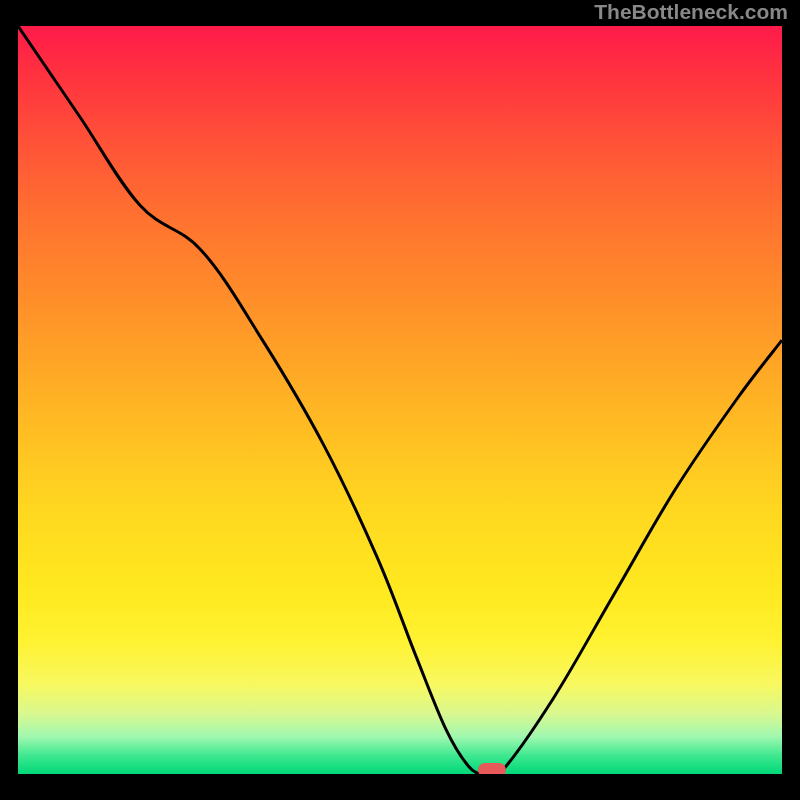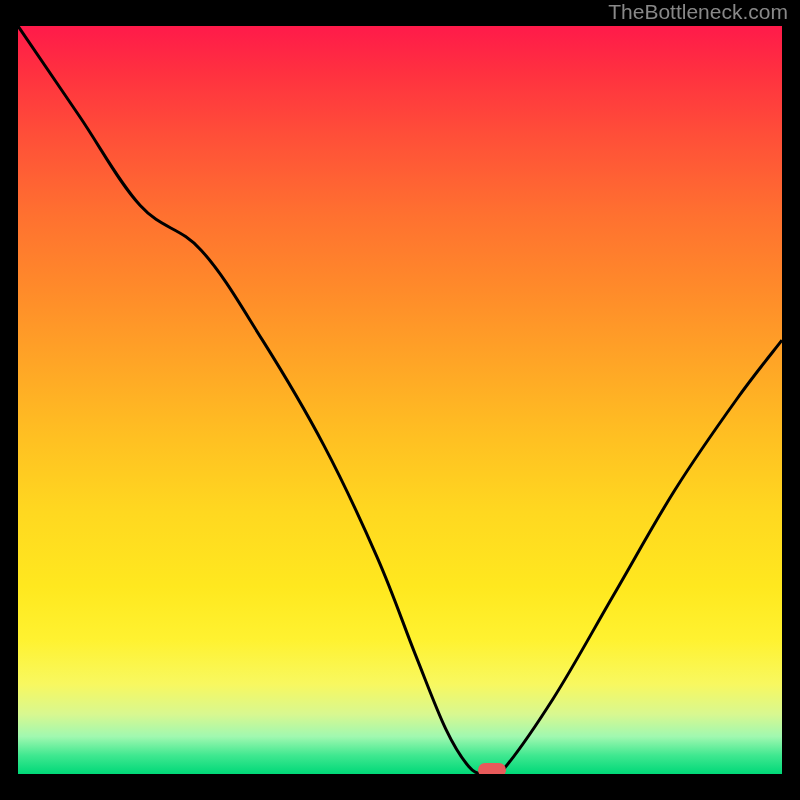--- a/index.html
+++ b/index.html
@@ -10,21 +10,21 @@
     position: relative;
     font-family: Arial, sans-serif;
     overflow: hidden;
   }
   .watermark {
     position: absolute;
     top: 0;
     right: 12px;
     color: #888;
     font-size: 21px;
-    font-weight: 400;
+    font-weight: 700;
     z-index: 10;
   }
   .plot-area {
     position: absolute;
     left: 18px;
     top: 26px;
     width: 764px;
     height: 748px;
     overflow: hidden;
   }

